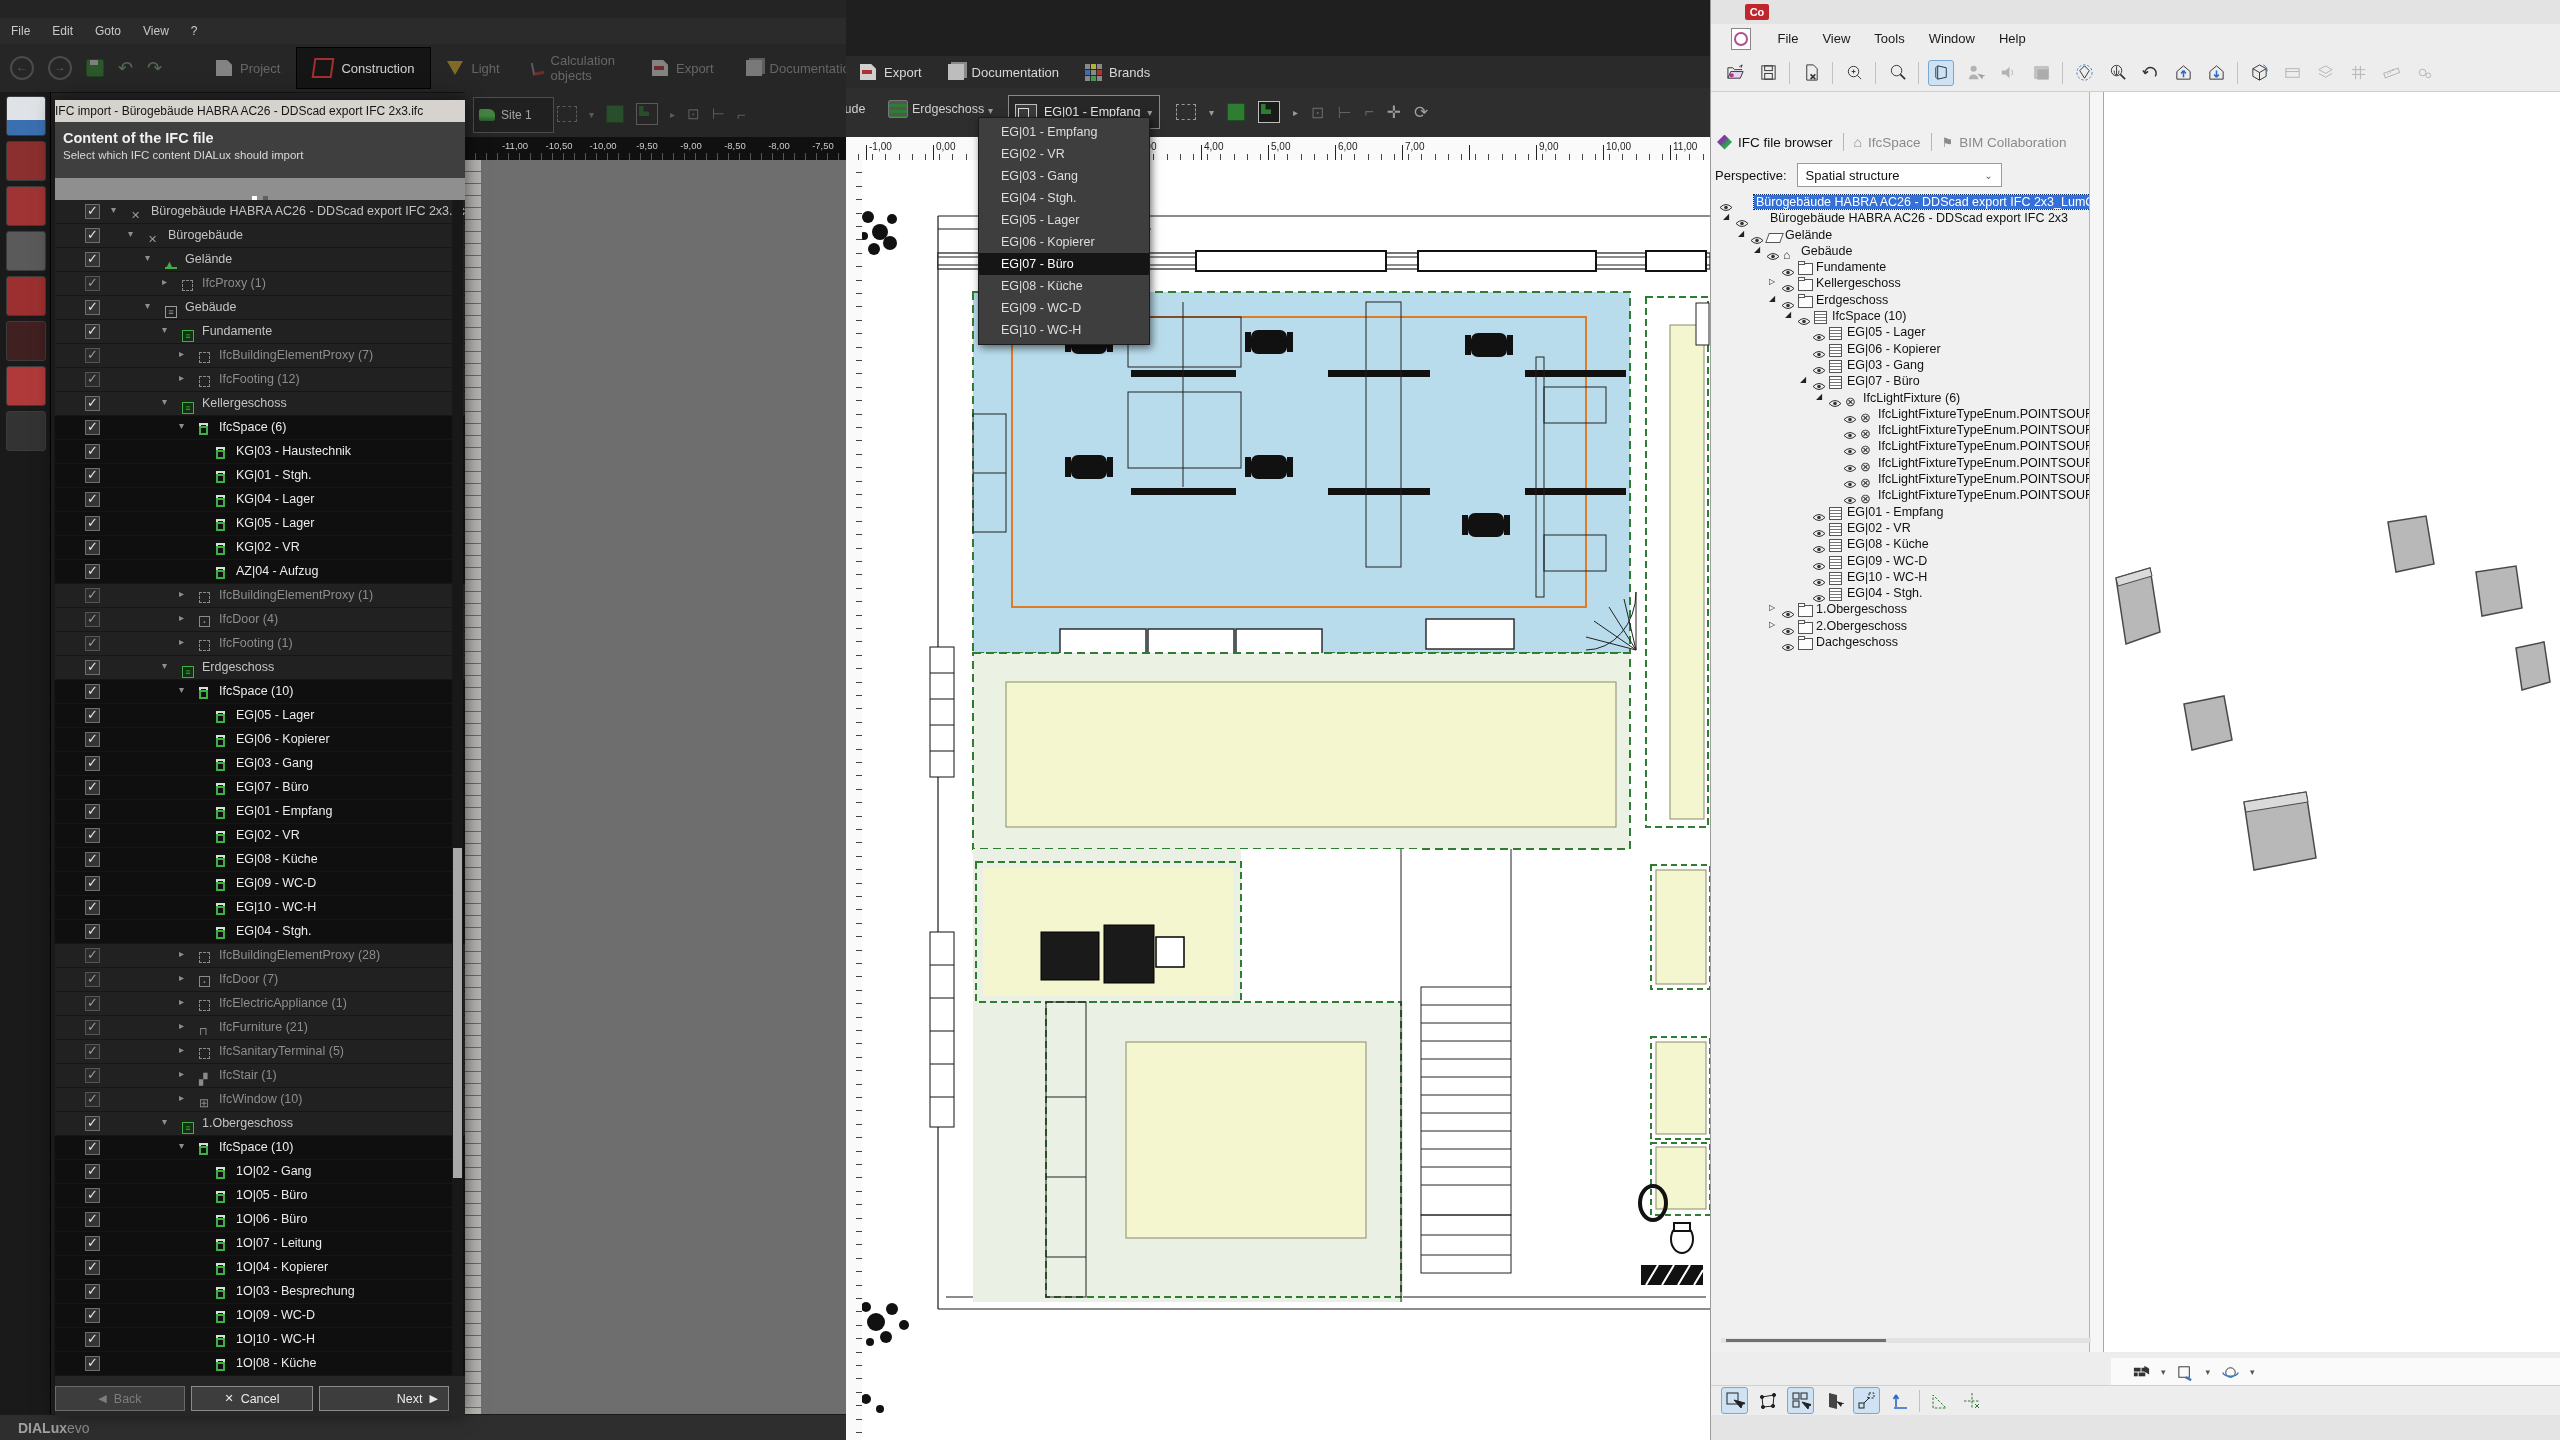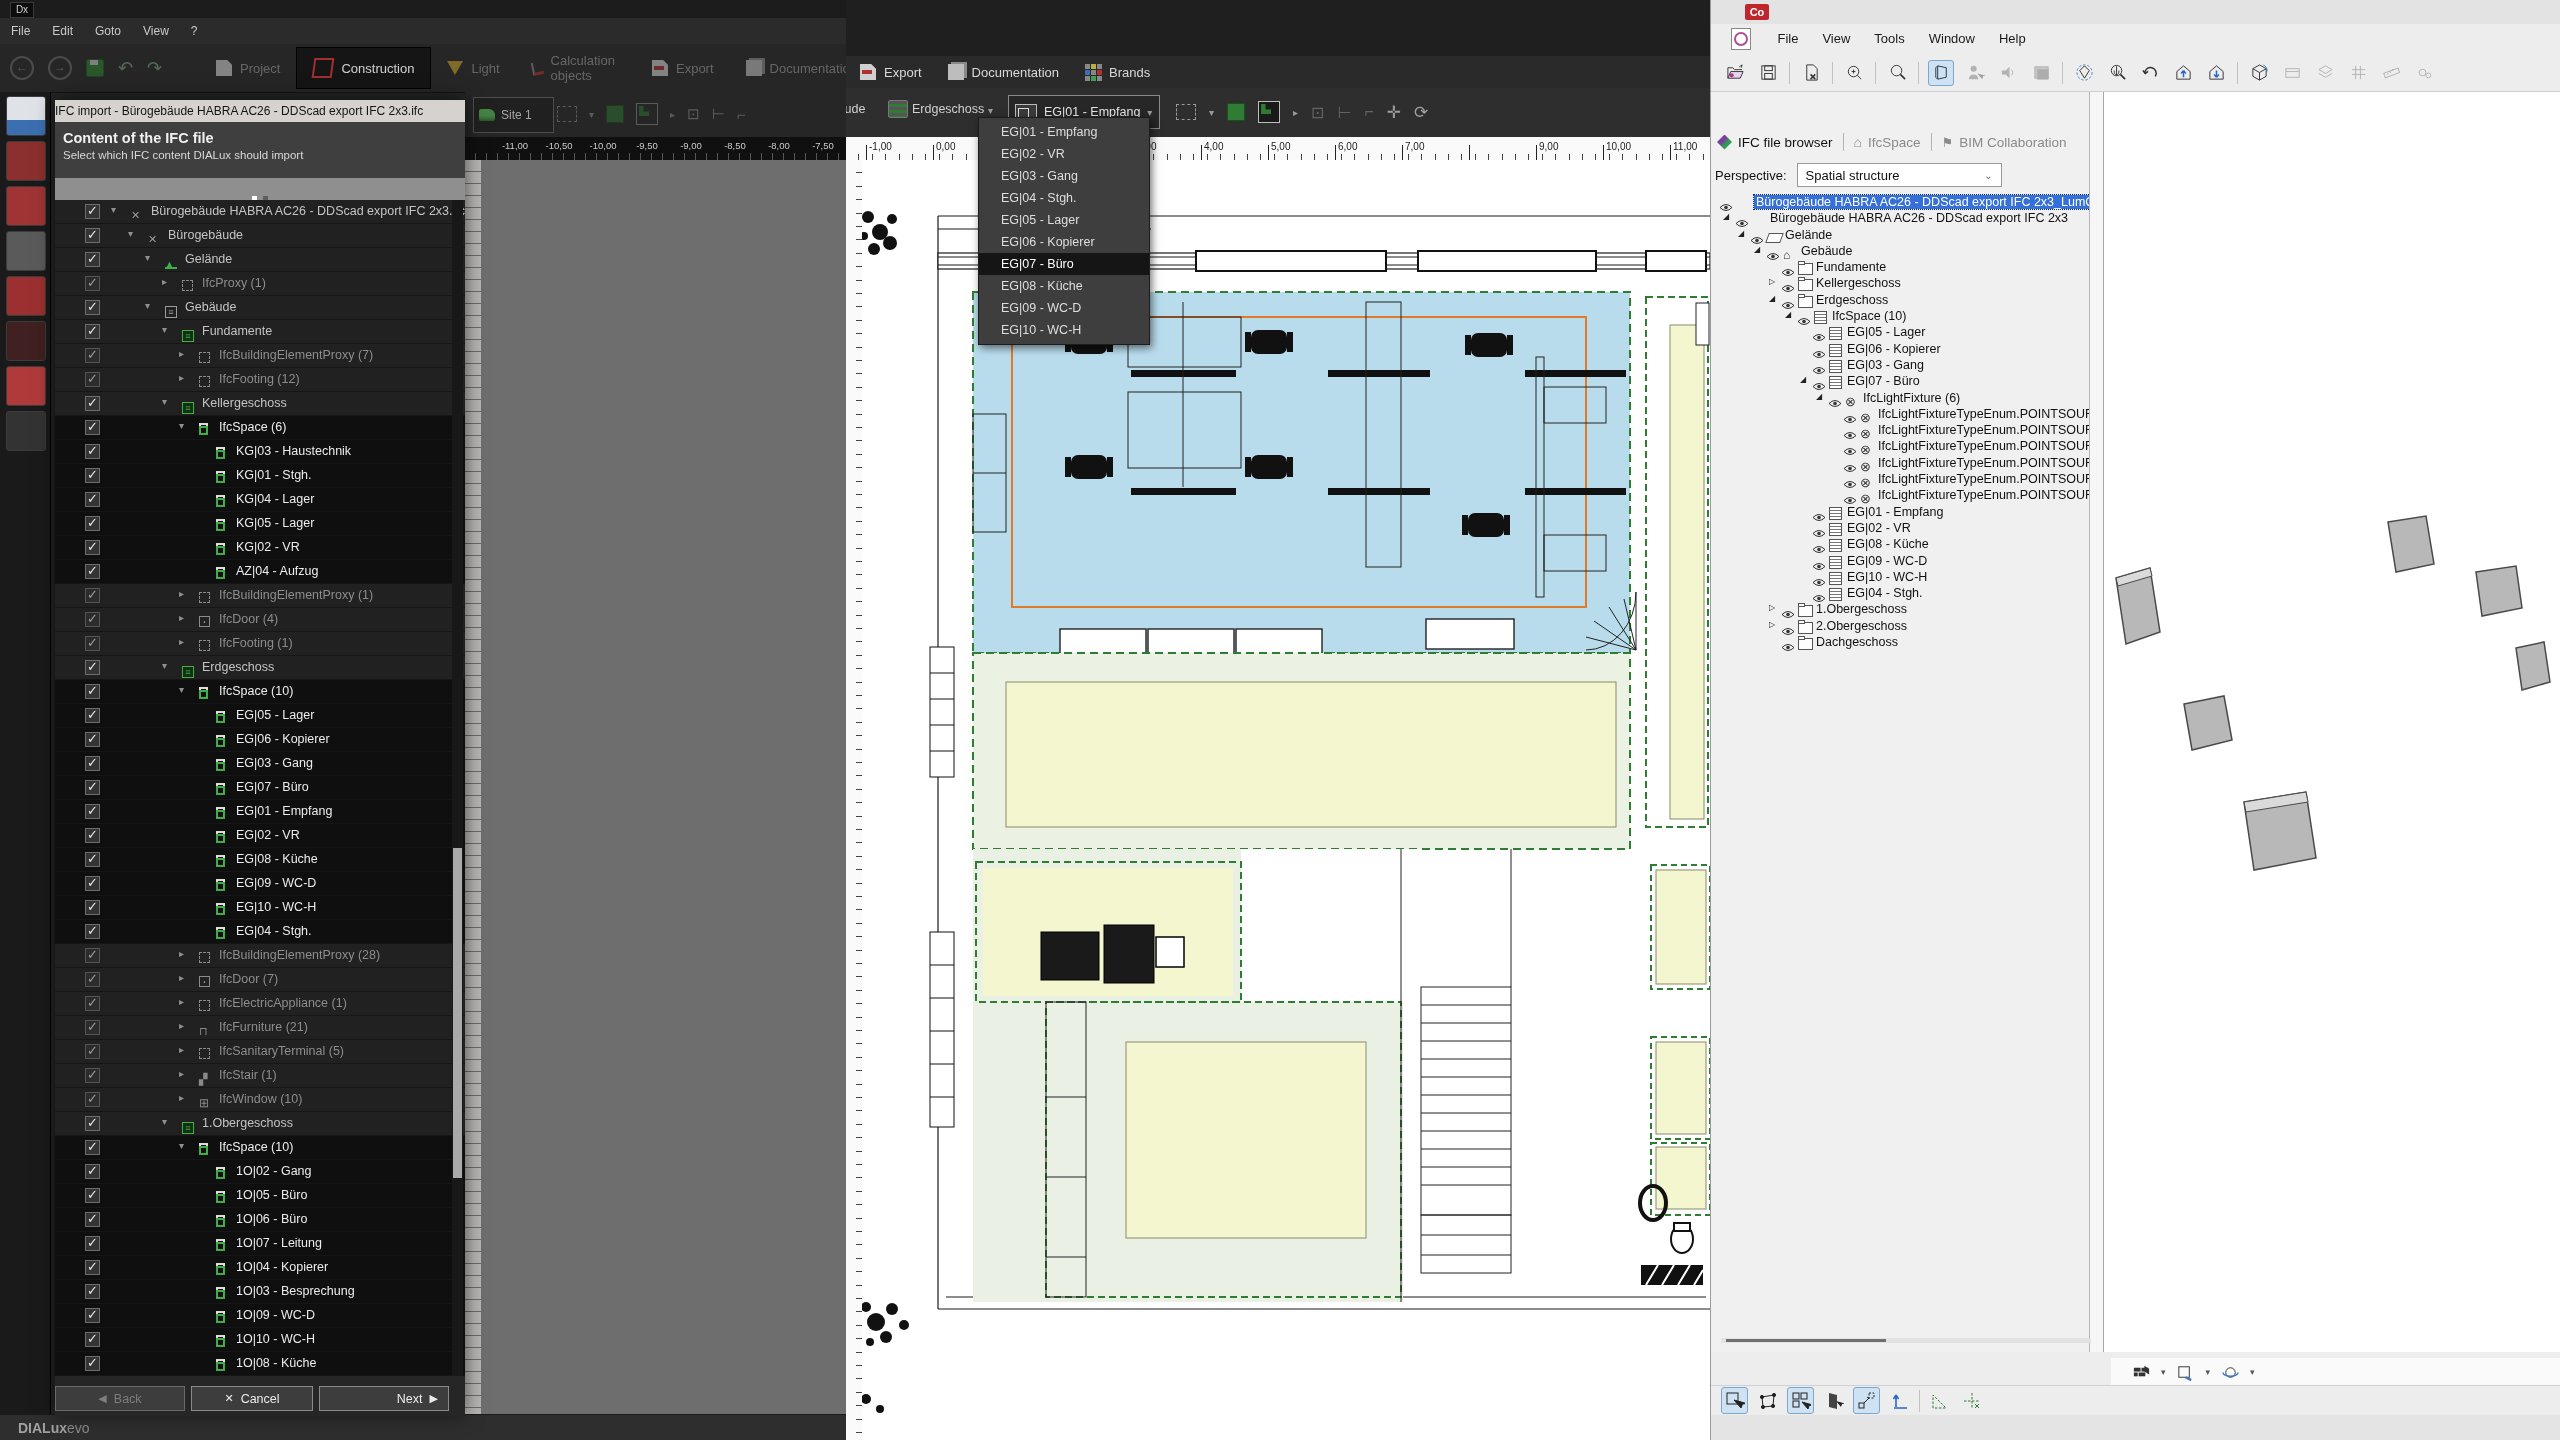--- a/index.html
+++ b/index.html
@@ -190,23 +190,20 @@
     display:flex;align-items:center;gap:7px;padding-left:10px;box-sizing:border-box;}
   .cbi{width:25px;height:25px;display:flex;align-items:center;justify-content:center;border-radius:3px;}
   .cbi svg{width:20px;height:20px;}
   .cbi.on{background:#cfe2f3;border:1px solid #7aa7cf;}
   #winC .cstatus{left:0;top:1415px;width:850px;height:25px;background:#e4e4e4;}
 </style>
 </head>
 <body>
 
 <div id="winA" class="abs">
-  <div class="titlebar abs">
-    <div class="dx-badge abs">Dx</div>
-  </div>
   <div class="menubar abs"><span>File</span><span>Edit</span><span>Goto</span><span>View</span><span>?</span></div>
   <div class="navbar abs">
     <div class="navgrp" style="left:10px;">
       <span class="circ">←</span>
       <span class="circ">→</span>
       <span class="floppy">
           <i></i>
         </span>
       <span class="uglyph">↶</span>
       <span class="uglyph">↷</span>

